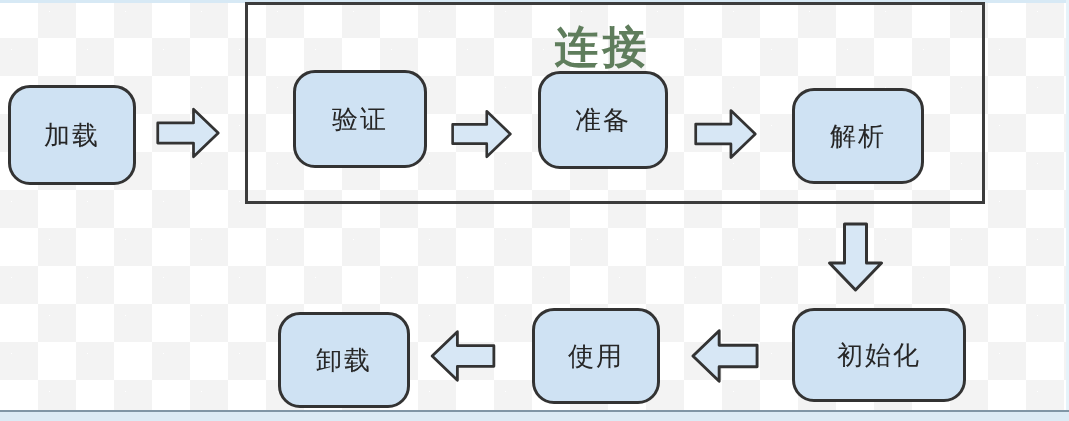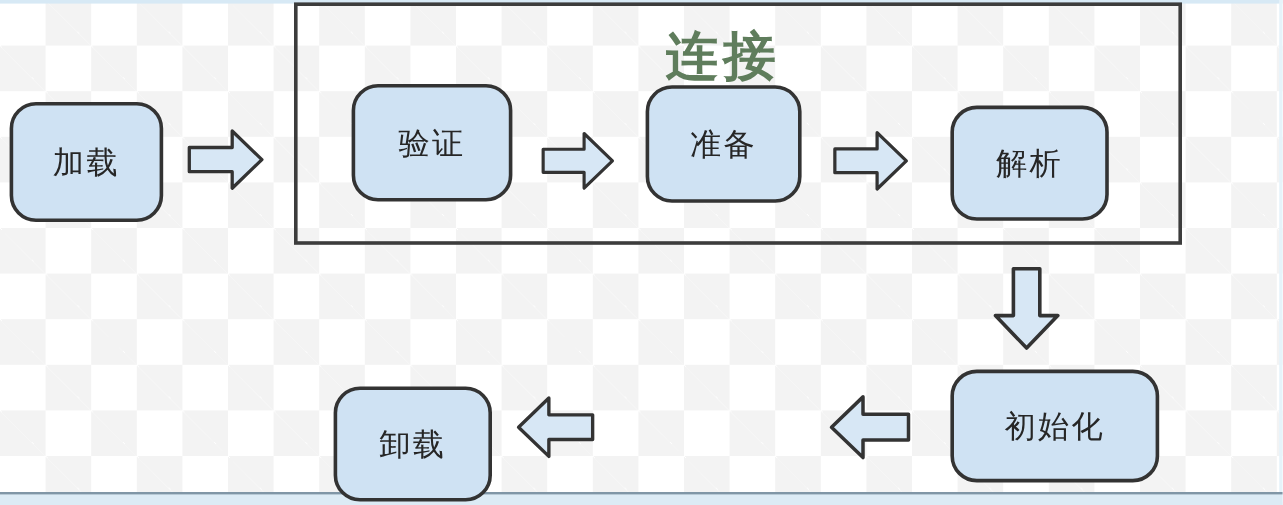--- a/index.html
+++ b/index.html
@@ -47,21 +47,21 @@
     box-sizing:border-box;
     font-size:26px;color:#262626;
     letter-spacing:2px;
   }
   .stage-load      {left:8px;  top:85px;  width:128px; height:100px;}
   .stage-verify    {left:293px;top:70px;  width:134px; height:98px;}
   .stage-prepare   {left:538px;top:71px;  width:130px; height:98px;}
   .stage-resolve   {left:792px;top:88px;  width:132px; height:96px;}
   .stage-initialize{left:792px;top:308px; width:174px; height:94px;}
   .stage-use       {left:532px;top:308px; width:128px; height:96px;}
-  .stage-unload    {left:278px;top:322px; width:132px; height:96px;}
+  .stage-unload    {left:278px;top:312px; width:132px; height:96px;}
   .arrow{position:absolute;}
   .arrow svg{display:block;}
   .arrow-r1{left:155px;top:103px;}
   .arrow-r2{left:450px;top:104px;}
   .arrow-r3{left:693px;top:104px;}
   .arrow-d1{left:823px;top:221px;}
   .arrow-l1{left:690px;top:323px;}
   .arrow-l2{left:428px;top:327px;}
 </style>
 </head>
@@ -83,20 +83,23 @@
     <span>验证</span>
   </div>
   <div class="stage stage-prepare">
     <span>准备</span>
   </div>
   <div class="stage stage-initialize">
     <span>初始化</span>
   </div>
   <div class="stage stage-resolve">
     <span>解析</span>
+  </div>
+  <div class="stage stage-use">
+    <span>使用</span>
   </div>
   <div class="stage stage-unload">
     <span>卸载</span>
   </div>
 
   <div class="arrow arrow-r1">
     <svg width="66" height="60" viewBox="0 0 72 62">
       <path d="M3 20 H42 V5 L69 31 L42 57 V42 H3 Z" fill="#d7e7f5" stroke="#333333" stroke-width="3" stroke-linejoin="round"></path>
     </svg>
   </div>

